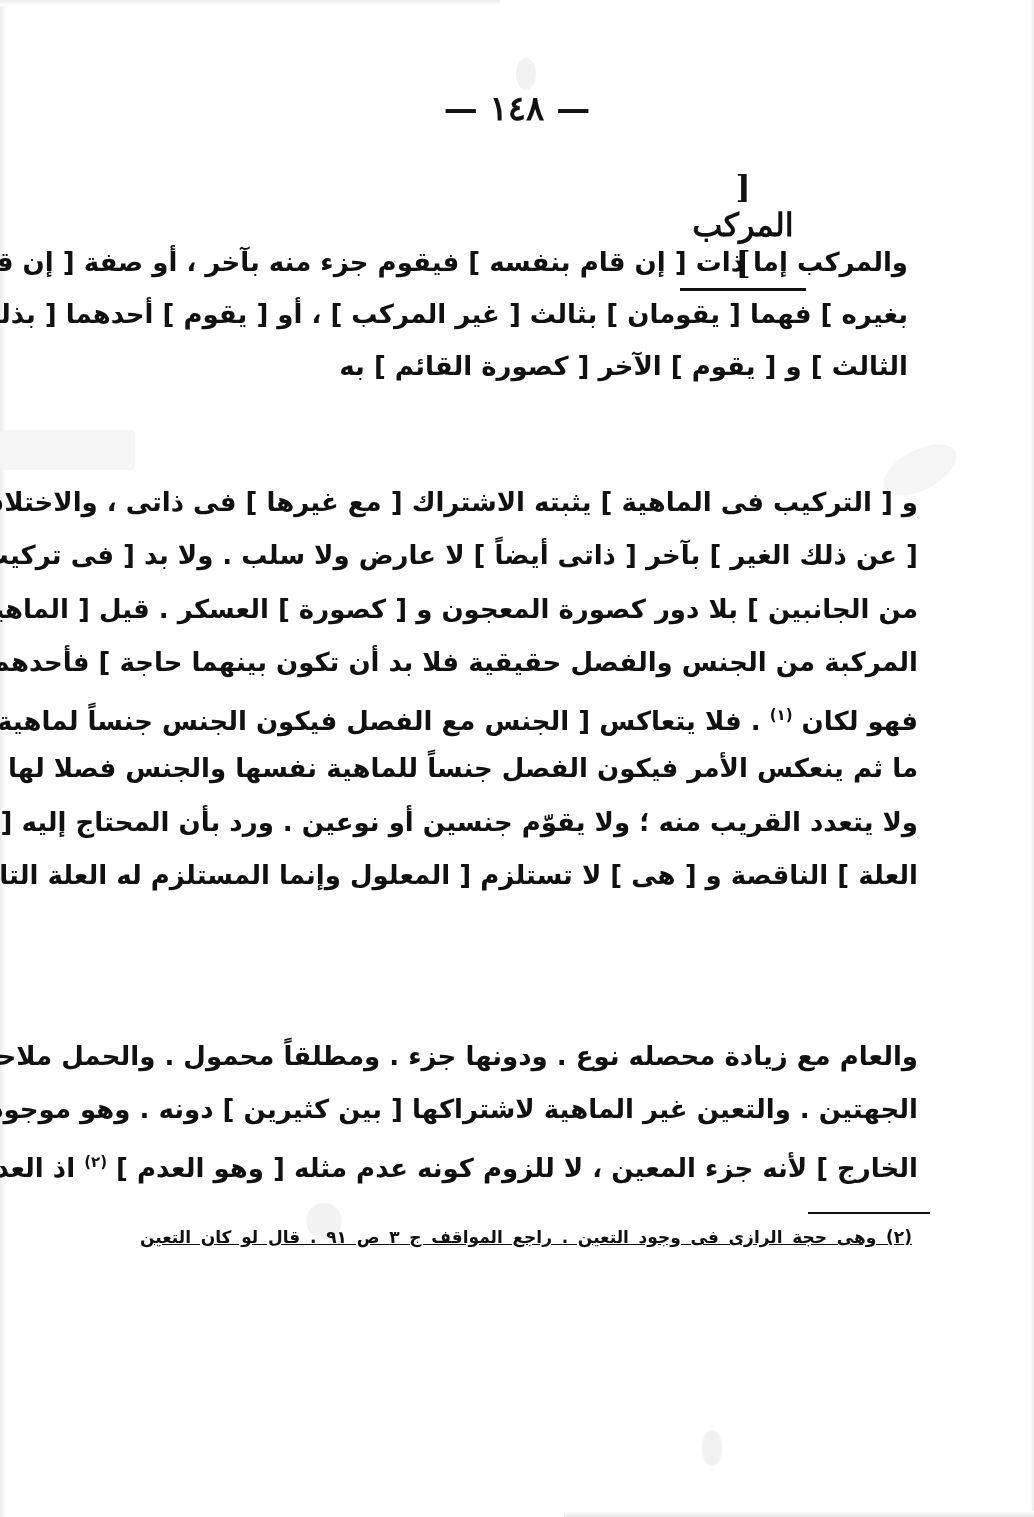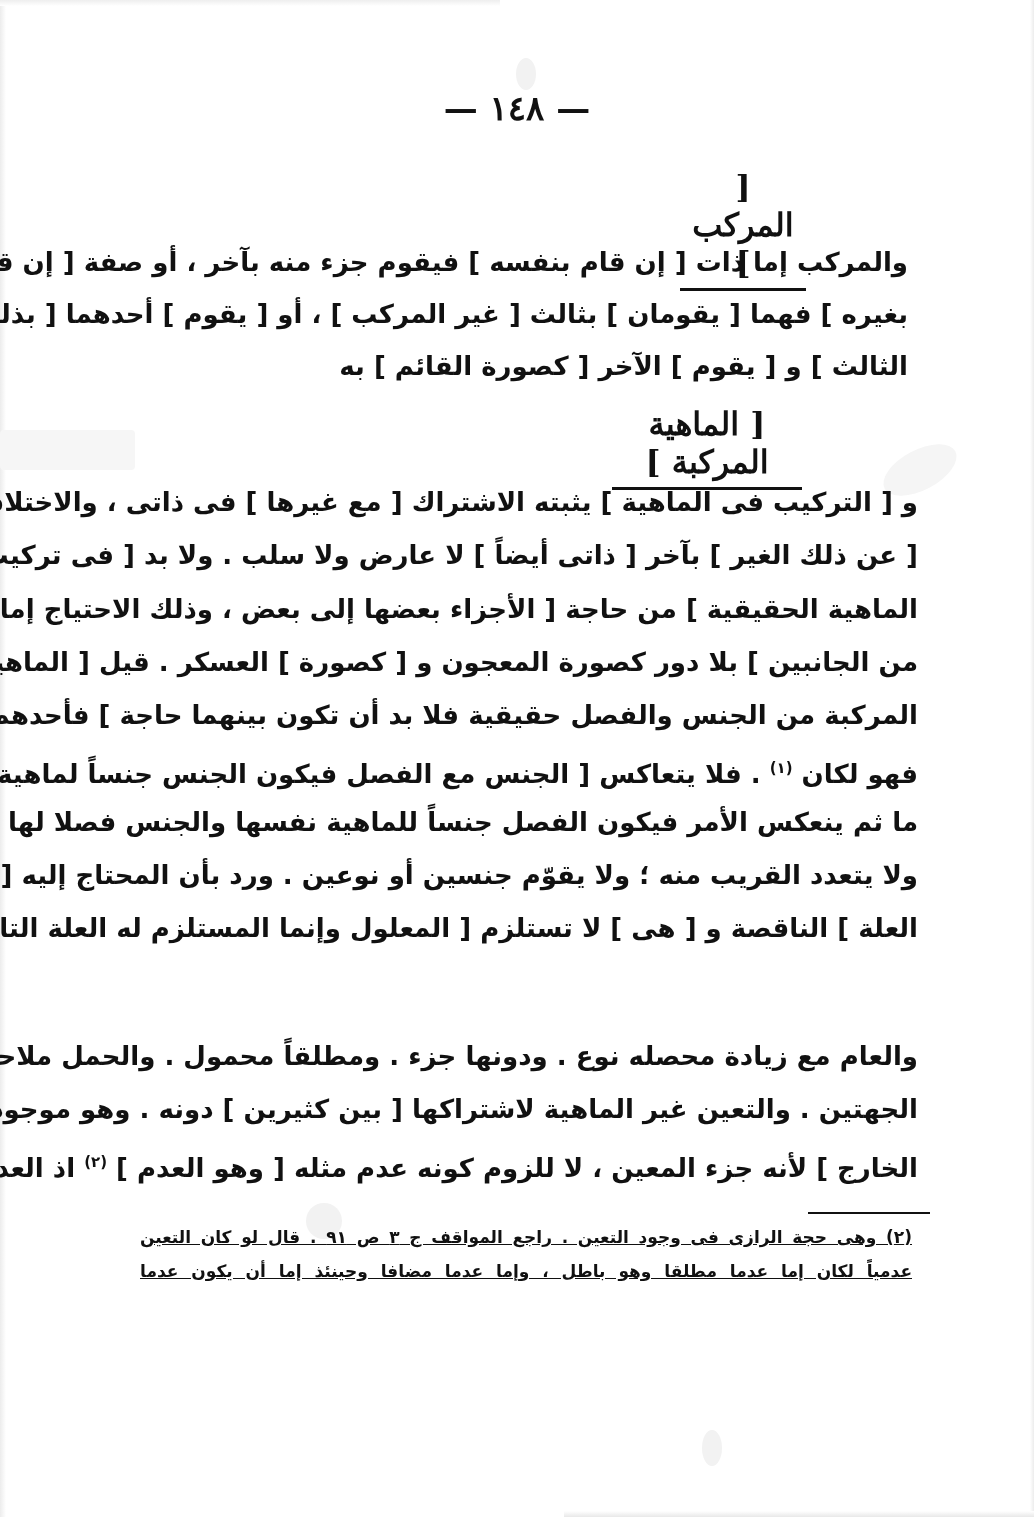--- a/index.html
+++ b/index.html
@@ -141,26 +141,24 @@
   <div class="page-number">— ١٤٨ —</div>
 
   <div class="heading heading-1">[ المركب ]</div>
 
   <div class="text-block para-1">
     <span class="line">والمركب إما ذات [ إن قام بنفسه ] فيقوم جزء منه بآخر ، أو صفة [ إن قام</span>
     <span class="line">بغيره ] فهما [ يقومان ] بثالث [ غير المركب ] ، أو [ يقوم ] أحدهما [ بذلك</span>
     <span class="line last">الثالث ] و [ يقوم ] الآخر [ كصورة القائم ] به</span>
   </div>
 
-  <div class="heading heading-2">[ الماهية المركبة ]</div>
 
   <div class="text-block para-2">
     <span class="line">و [ التركيب فى الماهية ] يثبته الاشتراك [ مع غيرها ] فى ذاتى ، والاختلاف</span>
     <span class="line">[ عن ذلك الغير ] بآخر [ ذاتى أيضاً ] لا عارض ولا سلب . ولا بد [ فى تركيب</span>
-    <span class="line">الماهية الحقيقية ] من حاجة [ الأجزاء بعضها إلى بعض ، وذلك الاحتياج إما</span>
     <span class="line">من الجانبين ] بلا دور كصورة المعجون و [ كصورة ] العسكر . قيل [ الماهية</span>
     <span class="line">المركبة من الجنس والفصل حقيقية فلا بد أن تكون بينهما حاجة ] فأحدهما</span>
     <span class="line">
       <span>فهو لكان</span>
       <span class="sup">(١)</span>
       <span>. فلا يتعاكس [ الجنس مع الفصل فيكون الجنس جنساً لماهية</span>
     </span>
     <span class="line">ما ثم ينعكس الأمر فيكون الفصل جنساً للماهية نفسها والجنس فصلا لها ] .</span>
     <span class="line">ولا يتعدد القريب منه ؛ ولا يقوّم جنسين أو نوعين . ورد بأن المحتاج إليه [ هو</span>
     <span class="line last">العلة ] الناقصة و [ هى ] لا تستلزم [ المعلول وإنما المستلزم له العلة التامة ]</span>
@@ -174,15 +172,14 @@
       <span class="sup">(٢)</span>
       <span>اذ العدمى</span>
     </span>
   </div>
 
   <div class="footnote-rule"></div>
 
 
   <div class="footnotes fn-2">
     <span class="fn-line">(٢)  وهى حجة الرازى فى وجود التعين . راجع المواقف ج ٣ ص ٩١ . قال لو كان التعين</span>
-    <span class="fn-line">عدمياً لكان إما عدما مطلقا وهو باطل ، وإما عدما مضافا وحينئذ إما أن يكون عدما</span>
   </div>
 </div>
 
 </body></html>

